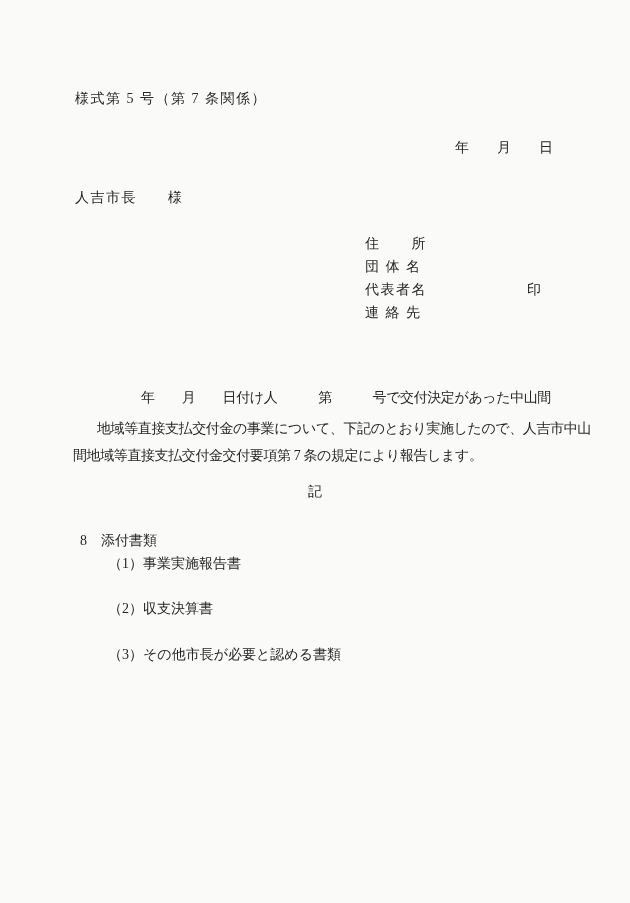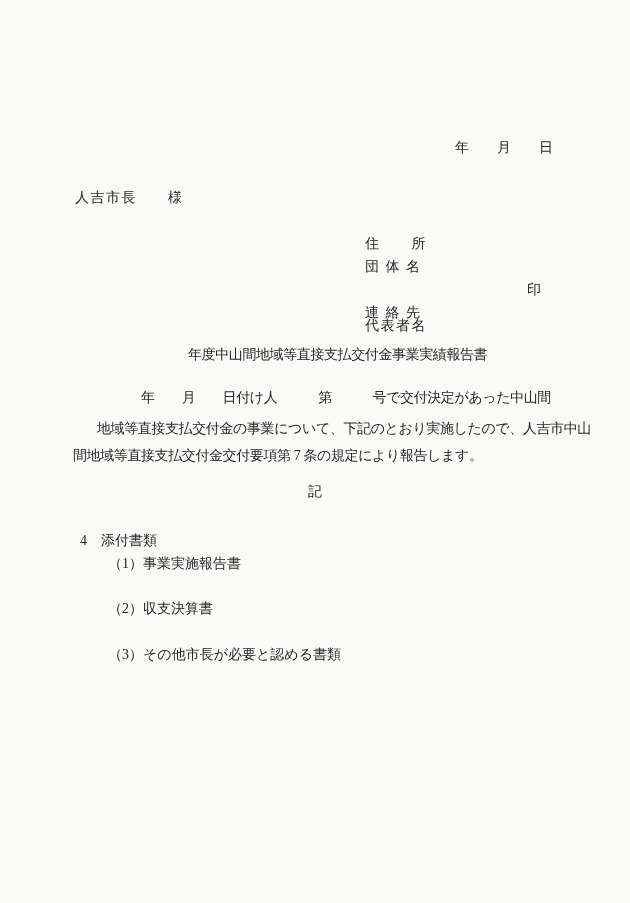--- a/index.html
+++ b/index.html
@@ -23,43 +23,43 @@
     letter-spacing: 0;
   }
   .wide   { letter-spacing: 1.5px; }
   .bodyln { letter-spacing: -0.4px; }
 </style>
 </head>
 <body>
 
 <div class="page">
 
+  <div class="line wide" style="left:75px; top:92px;">様式第 5 号（第 7 条関係）</div>
 
   <div class="line" style="left:455px; top:141px;">年　　月　　日</div>
 
   <div class="line wide" style="left:75px; top:191px;">人吉市長　　様</div>
 
   <div>
     <div class="line wide" style="left:365px; top:237px;font-family:Liberation Serif, serif;">住　　所</div>
     <div class="line wide" style="left:365px; top:260px;">団 体 名</div>
-    <div class="line wide" style="left:365px; top:283px;margin-top:36px;">代表者名</div>
+    <div class="line wide" style="left:365px; top:283px;">代表者名</div>
     <div class="line" style="left:527px; top:283px;">印</div>
     <div class="line wide" style="left:365px; top:306px;">連 絡 先</div>
   </div>
 
-  <div class="line bodyln" style="left:188px; top:348px;">年度中山間地域等直接支払交付金事業実績報告書</div>
 
   <div>
     <div class="line bodyln" style="left:73px; top:391px;">　　　　　年　　月　　日付け人　　　第　　　号で交付決定があった中山間</div>
     <div class="line bodyln" style="left:73px; top:422px;margin-left:24px;">地域等直接支払交付金の事業について、下記のとおり実施したので、人吉市中山</div>
     <div class="line bodyln" style="left:73px; top:449px;text-align:right;">間地域等直接支払交付金交付要項第 7 条の規定により報告します。</div>
   </div>
 
   <div class="line" style="left:308px; top:485px;">記</div>
 
   <div>
-    <div class="line" style="left:80px; top:534px;">4　添付書類</div>
+    <div class="line" style="left:80px; top:534px;">8　添付書類</div>
     <div class="line" style="left:108px; top:557px;">（1）事業実施報告書</div>
     <div class="line" style="left:108px; top:602px;">（2）収支決算書</div>
     <div class="line" style="left:108px; top:648px;">（3）その他市長が必要と認める書類</div>
   </div>
 
 </div>
 
 </body></html>

